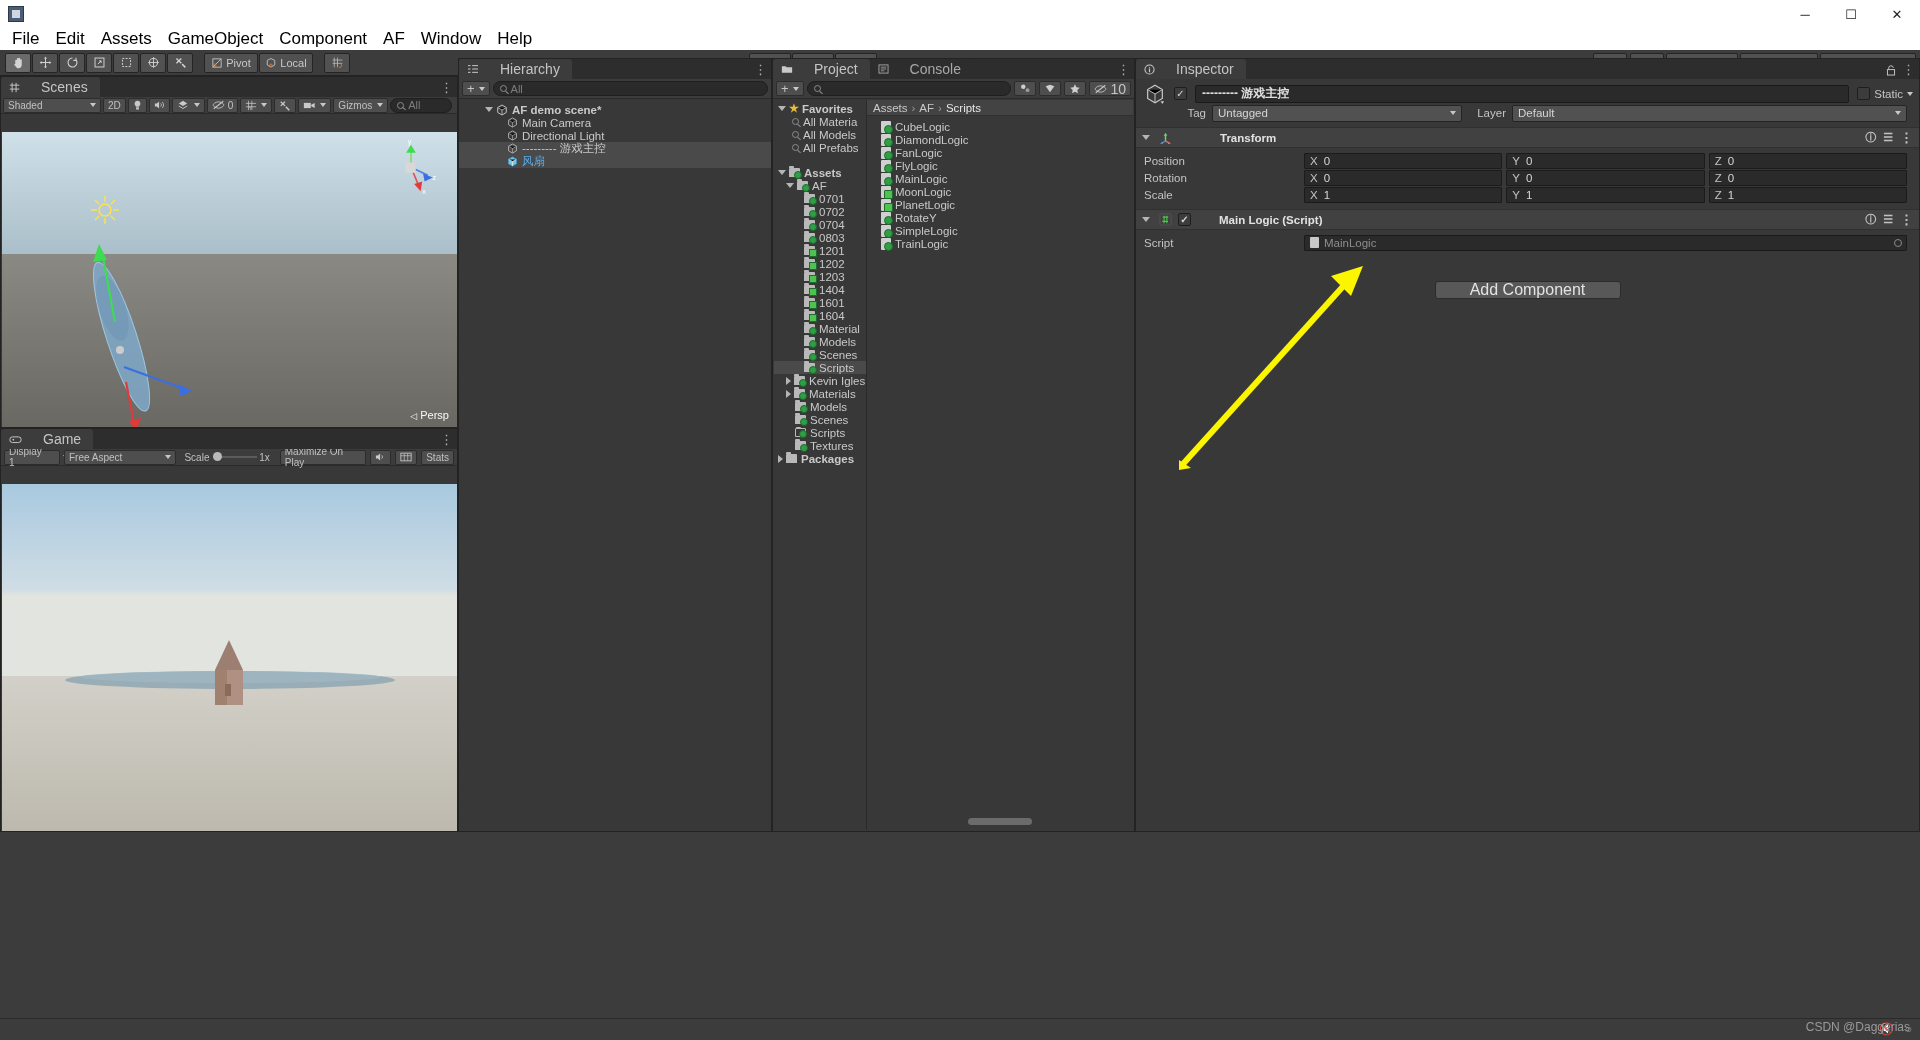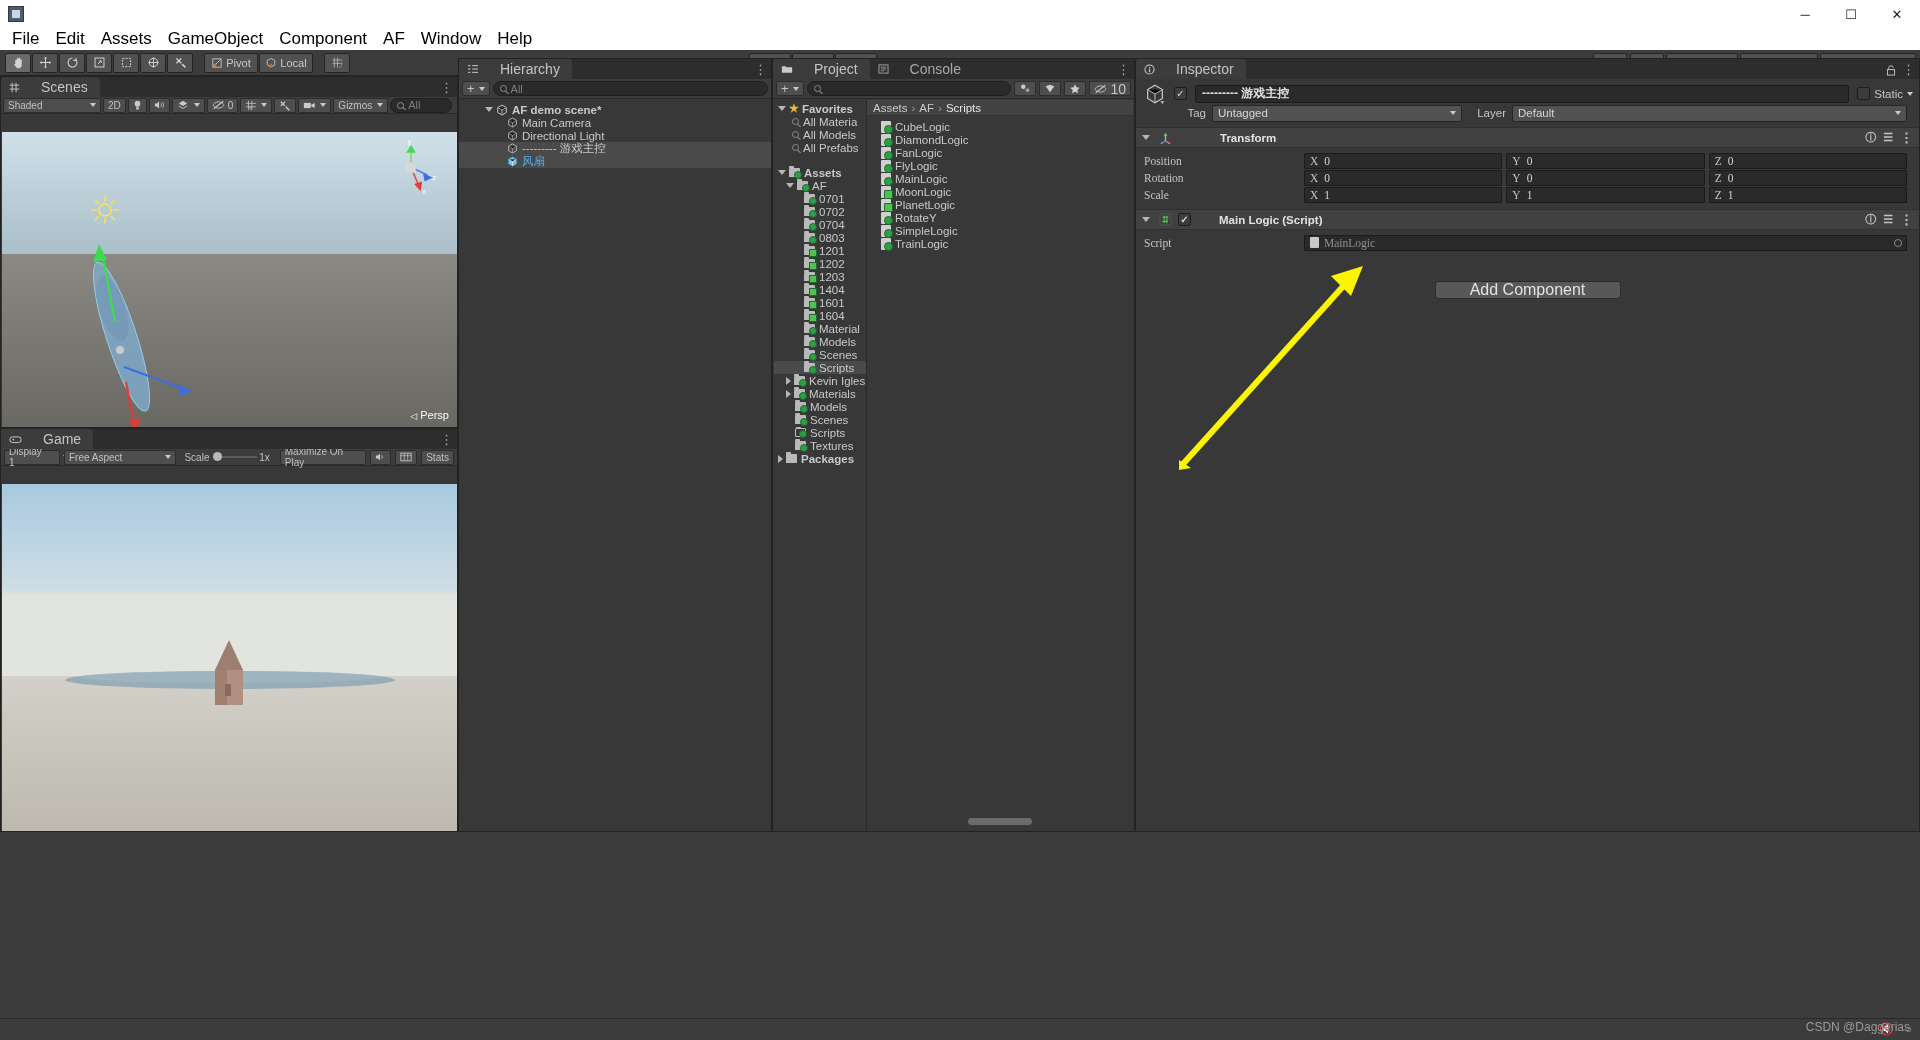--- a/index.html
+++ b/index.html
@@ -157,21 +157,21 @@
   .static-box{ display:flex;align-items:center;gap:4px;font-size:11.5px;color:#c4c4c4;}
   .insp-row{ display:flex; align-items:center; height:20px; font-size:11.5px; padding:0 8px; gap:6px;}
   .lbl{ width:56px; color:#c4c4c4;}
   .ddown{ height:17px; background:#515151; border:1px solid #242424; border-radius:2px;
           display:flex;align-items:center;justify-content:space-between;padding:0 5px;
           font-size:11.5px;color:#d4d4d4;}
   .comp-header{ height:21px; background:#414141; border-top:1px solid #303030; border-bottom:1px solid #303030;
                 display:flex; align-items:center; gap:6px; padding:0 6px; font-size:11.5px; font-weight:bold;
                 color:#e2e2e2;}
   .comp-header .rightico{ margin-left:auto; display:flex; gap:7px; align-items:center; color:#c0c0c0; font-size:11px;}
-  .vec-row{ display:flex; align-items:center; height:17px; font-size:11.5px; padding:0 8px;font-family:Liberation Serif, serif; }
+  .vec-row{ display:flex; align-items:center; height:17px; font-size:11.5px; padding:0 8px; }
   .vec-row .vlabel{ width:160px; color:#c4c4c4;}
   .vfield{ flex:1; height:16px; background:#2a2a2a; border:1px solid #1b1b1b; border-radius:1px;
            display:flex; align-items:center; padding:0 5px; gap:6px; margin-right:4px; color:#d6d6d6;
            font-size:11.5px;}
   .vfield .ax{ color:#c4c4c4; }
   .objfield{ flex:1; height:16px; background:#2a2a2a; border:1px solid #1b1b1b; border-radius:1px;
              display:flex; align-items:center; padding:0 5px; gap:5px; color:#c8c8c8; font-size:11.5px;
              position:relative; margin-right:4px;}
   .objfield.dim{ color:#8e8e8e;}
   .objfield .circ{ position:absolute; right:4px; width:8px;height:8px;border:1px solid #8a8a8a;border-radius:50%;}

